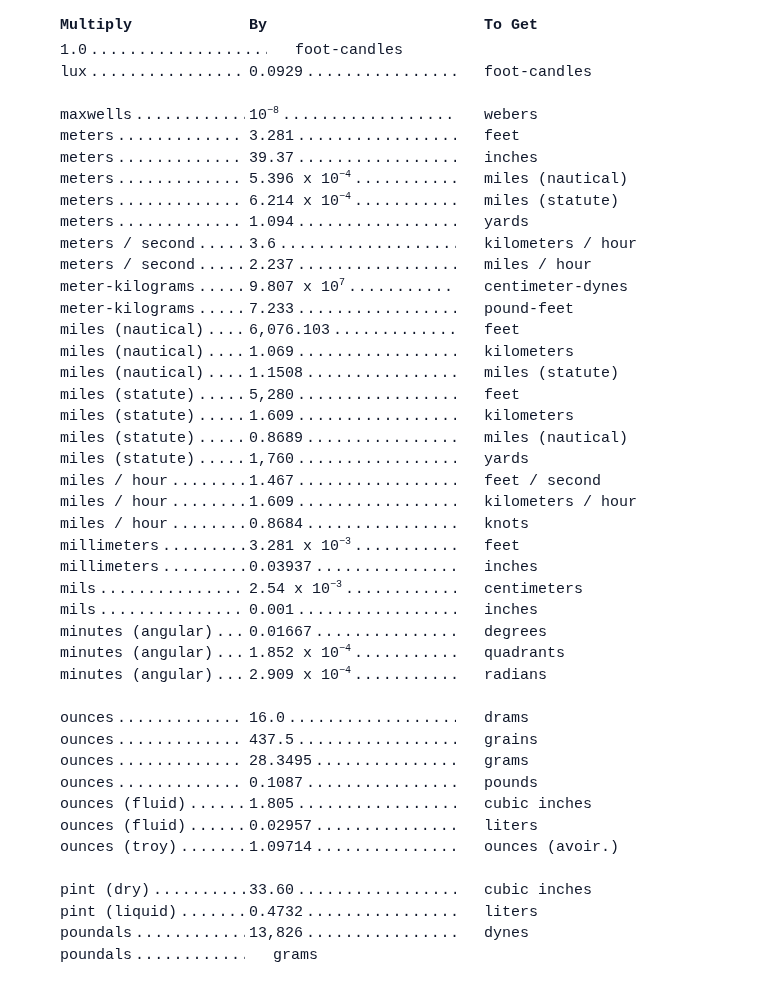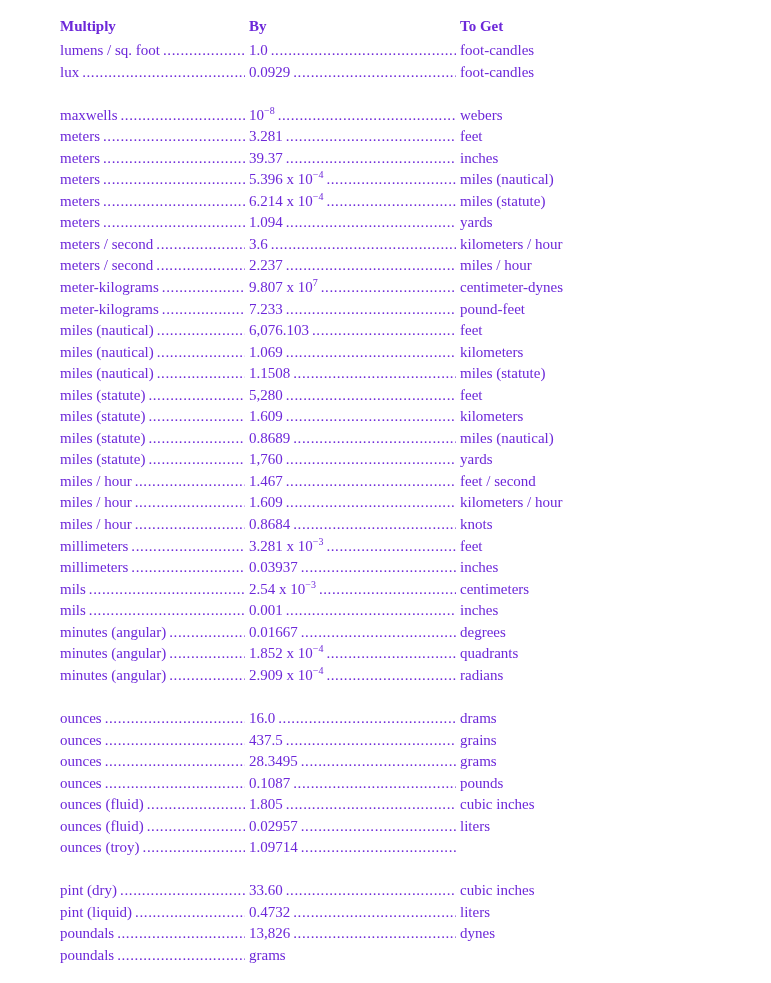--- a/index.html
+++ b/index.html
@@ -1,23 +1,23 @@
 <!DOCTYPE html>
 <html><head>
 <meta charset="utf-8">
 <style>
   html, body { margin: 0; padding: 0; background: #ffffff; }
   .page {
     position: relative;
     width: 656px;
     height: 983px;
     background: #ffffff;
-    font-family: Liberation Serif, serif;
+    font-family: Liberation Mono, monospace;
     font-size: 15px;
-    color: #6d28d9;
+    color: #0f172a;
     overflow: hidden;
   }
   .content {
     position: absolute;
     left: 60px;
     top: 15px;
     width: 655px;
   }
   .row {
     display: flex;
@@ -39,20 +39,21 @@
   }
   .col2 {
     width: 211px;
     display: flex;
     align-items: flex-start;
     overflow: hidden;
   }
   .col3 {
     flex: 1;
     overflow: hidden;
+    margin-left: 24px;
   }
   .dots {
     flex: 1;
     overflow: hidden;
     white-space: nowrap;
     margin: 0 4px 0 3px;
   }
   .dots::after {
     content: "................................................................................";
     letter-spacing: 0.6px;
@@ -74,24 +75,20 @@
       <div class="col1">
         <span>Multiply</span>
       </div>
       <div class="col2">
         <span>By</span>
       </div>
       <div class="col3">To Get</div>
     </div>
     <div id="rows">
         <div class="row">
-    <div class="col1">
-      <span class="term">lumens / sq. foot</span>
-      <span class="dots"></span>
-    </div>
     <div class="col2">
       <span class="val"><span class="num">1.0</span><sup class="exp"></sup></span>
       <span class="dots"></span>
     </div>
     <div class="col3">foot-candles</div>
   </div>
         <div class="row">
     <div class="col1">
       <span class="term">lux</span>
       <span class="dots"></span>
@@ -469,20 +466,21 @@
   </div>
         <div class="row">
     <div class="col1">
       <span class="term">ounces (troy)</span>
       <span class="dots"></span>
     </div>
     <div class="col2">
       <span class="val"><span class="num">1.09714</span><sup class="exp"></sup></span>
       <span class="dots"></span>
     </div>
+    <div class="col3">ounces (avoir.)</div>
   </div>
         <div class="section-gap"></div>
         <div class="row">
     <div class="col1">
       <span class="term">pint (dry)</span>
       <span class="dots"></span>
     </div>
     <div class="col2">
       <span class="val"><span class="num">33.60</span><sup class="exp"></sup></span>
       <span class="dots"></span>

